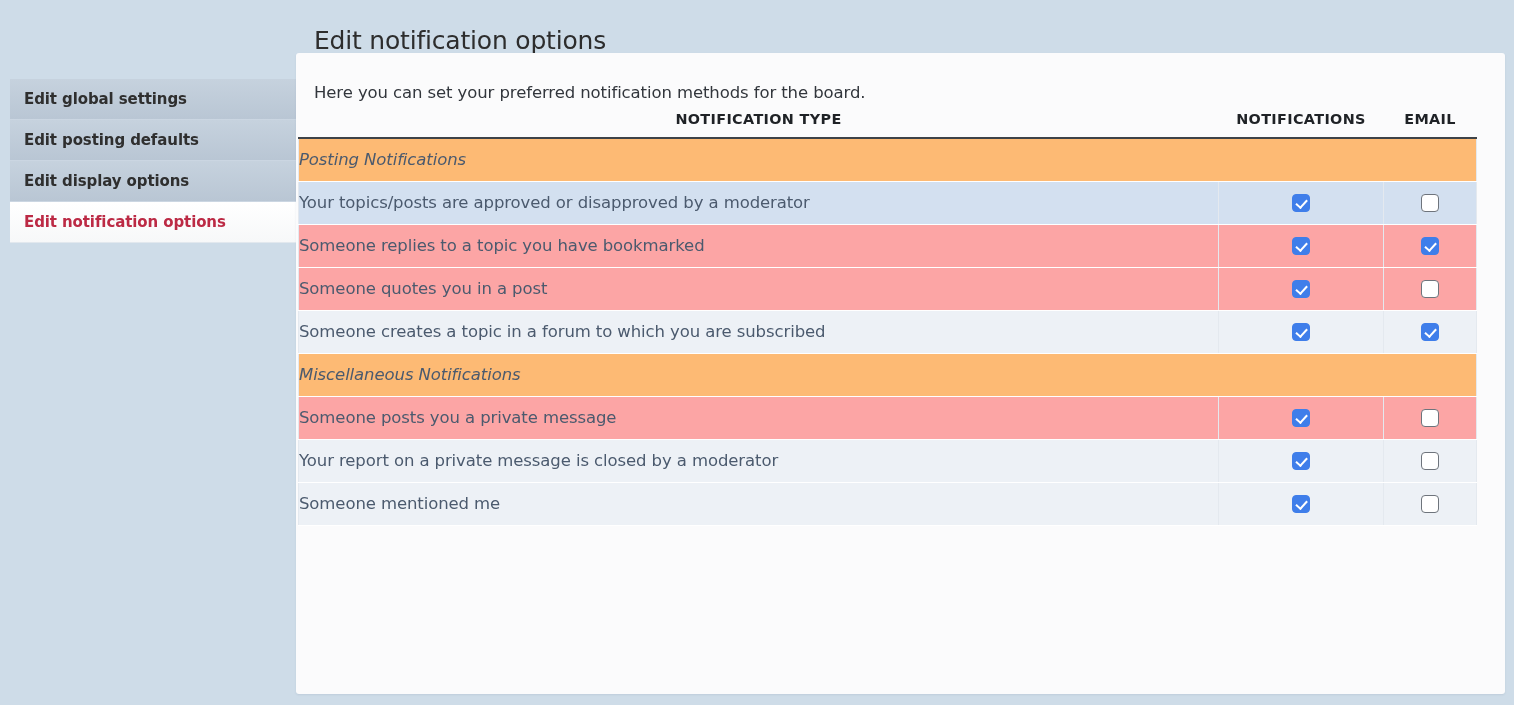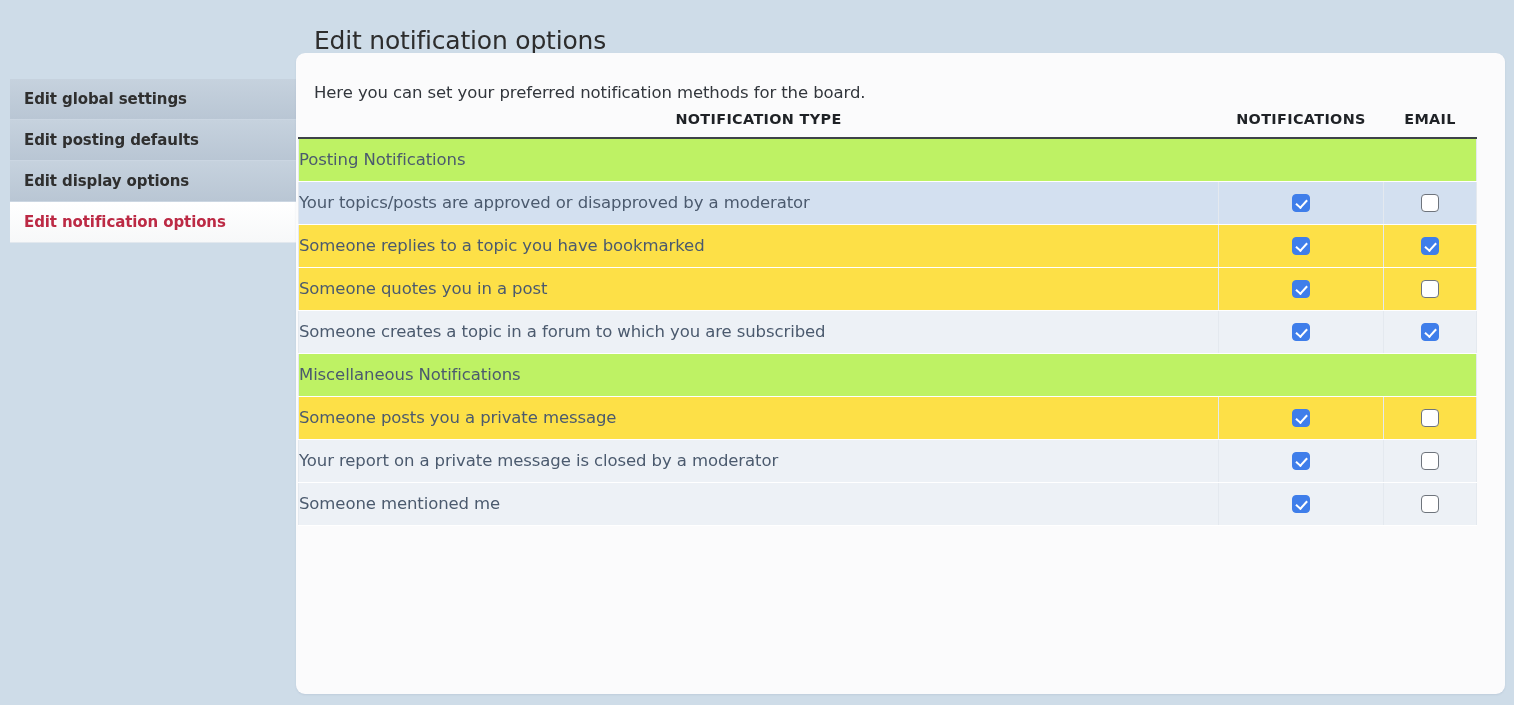--- a/index.html
+++ b/index.html
@@ -51,21 +51,21 @@
   }
 
   
   #panel {
     position: absolute;
     left: 296px;
     top: 53px;
     width: 1209px;
     height: 641px;
     background: #fbfbfc;
-    border-radius: 9px;
+    border-radius: 3px;
     box-shadow: 0 1px 2px rgba(80,100,130,0.12);
   }
 
   #intro {
     position: absolute;
     left: 18px;
     top: 13px;
     font-size: 16.5px;
     color: #32363c;
     letter-spacing: -0.1px;
@@ -107,29 +107,30 @@
     height: 43px;
     padding: 0;
     border-bottom: 1px solid #ffffff;
     border-left: 1px solid #e4e9ef;
     border-right: 1px solid #e4e9ef;
   }
   td.cell-label { padding-left: 10px; text-align: left; }
   td.cell-box   { text-align: center; }
 
   tr.section td {
-    background: #bef264;
+    background: #fdba74;
     height: 42px;
     color: #5d6b7d;
     border-left: 1px solid #c9d8e8;
     border-right: 1px solid #c9d8e8;
     border-bottom: 1px solid #ffffff;
+    font-style: italic;
   }
   tr.highlight td { background: #d3e0f0; }
-  tr.odd  td { background: #fde047; }
+  tr.odd  td { background: #fca5a5; }
   tr.even td { background: #edf1f6; }
 
   
   .cb {
     display: inline-block;
     width: 18px; height: 18px;
     border-radius: 4px;
     vertical-align: middle;
     position: relative;
     cursor: pointer;

